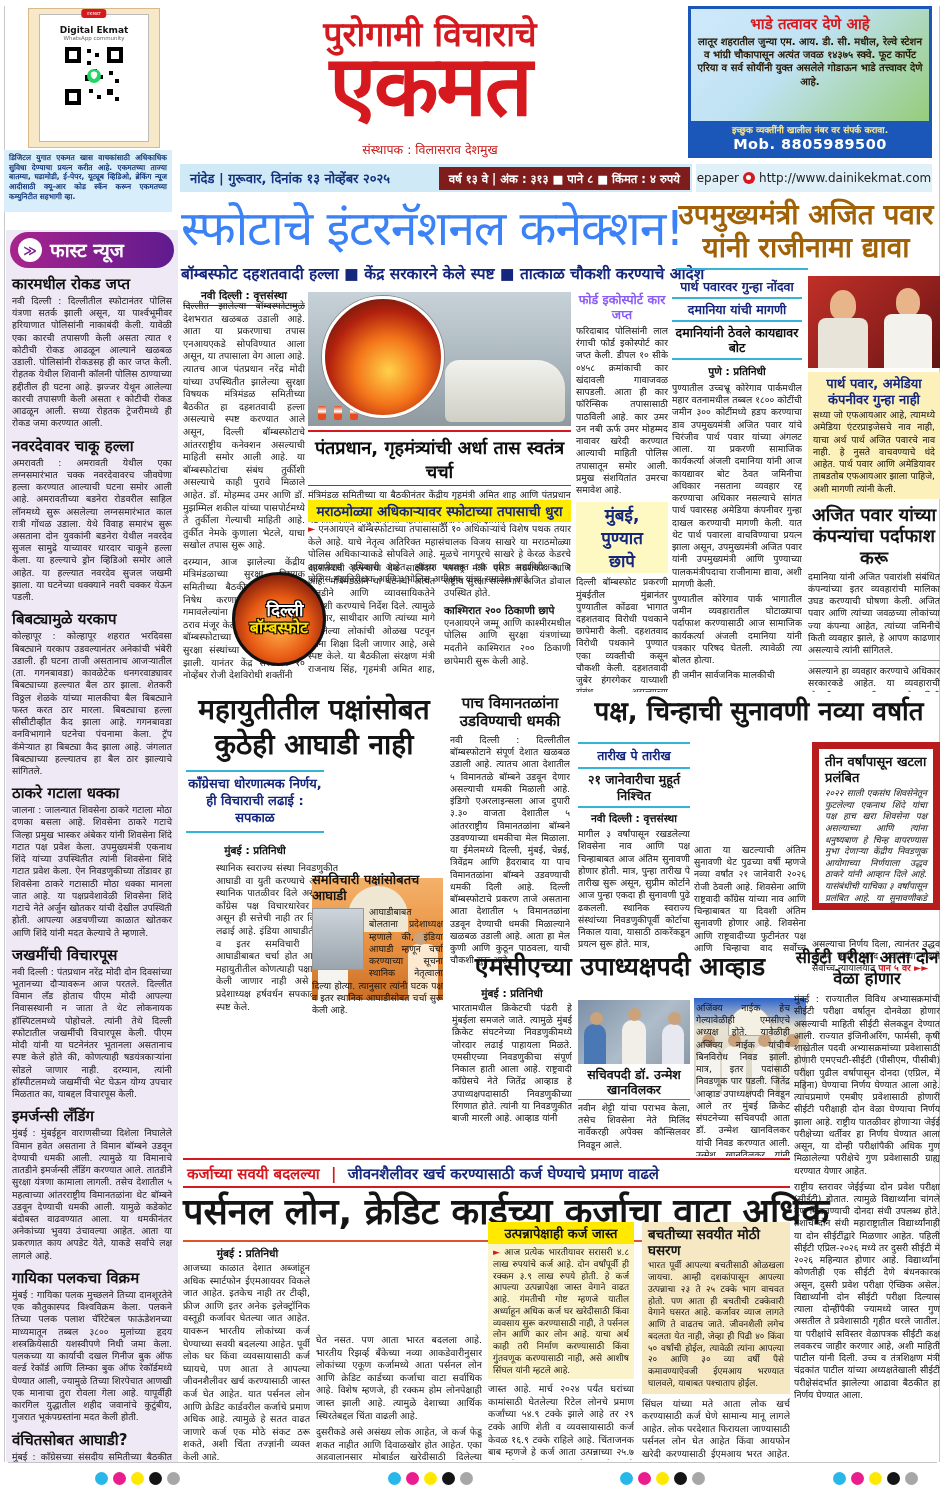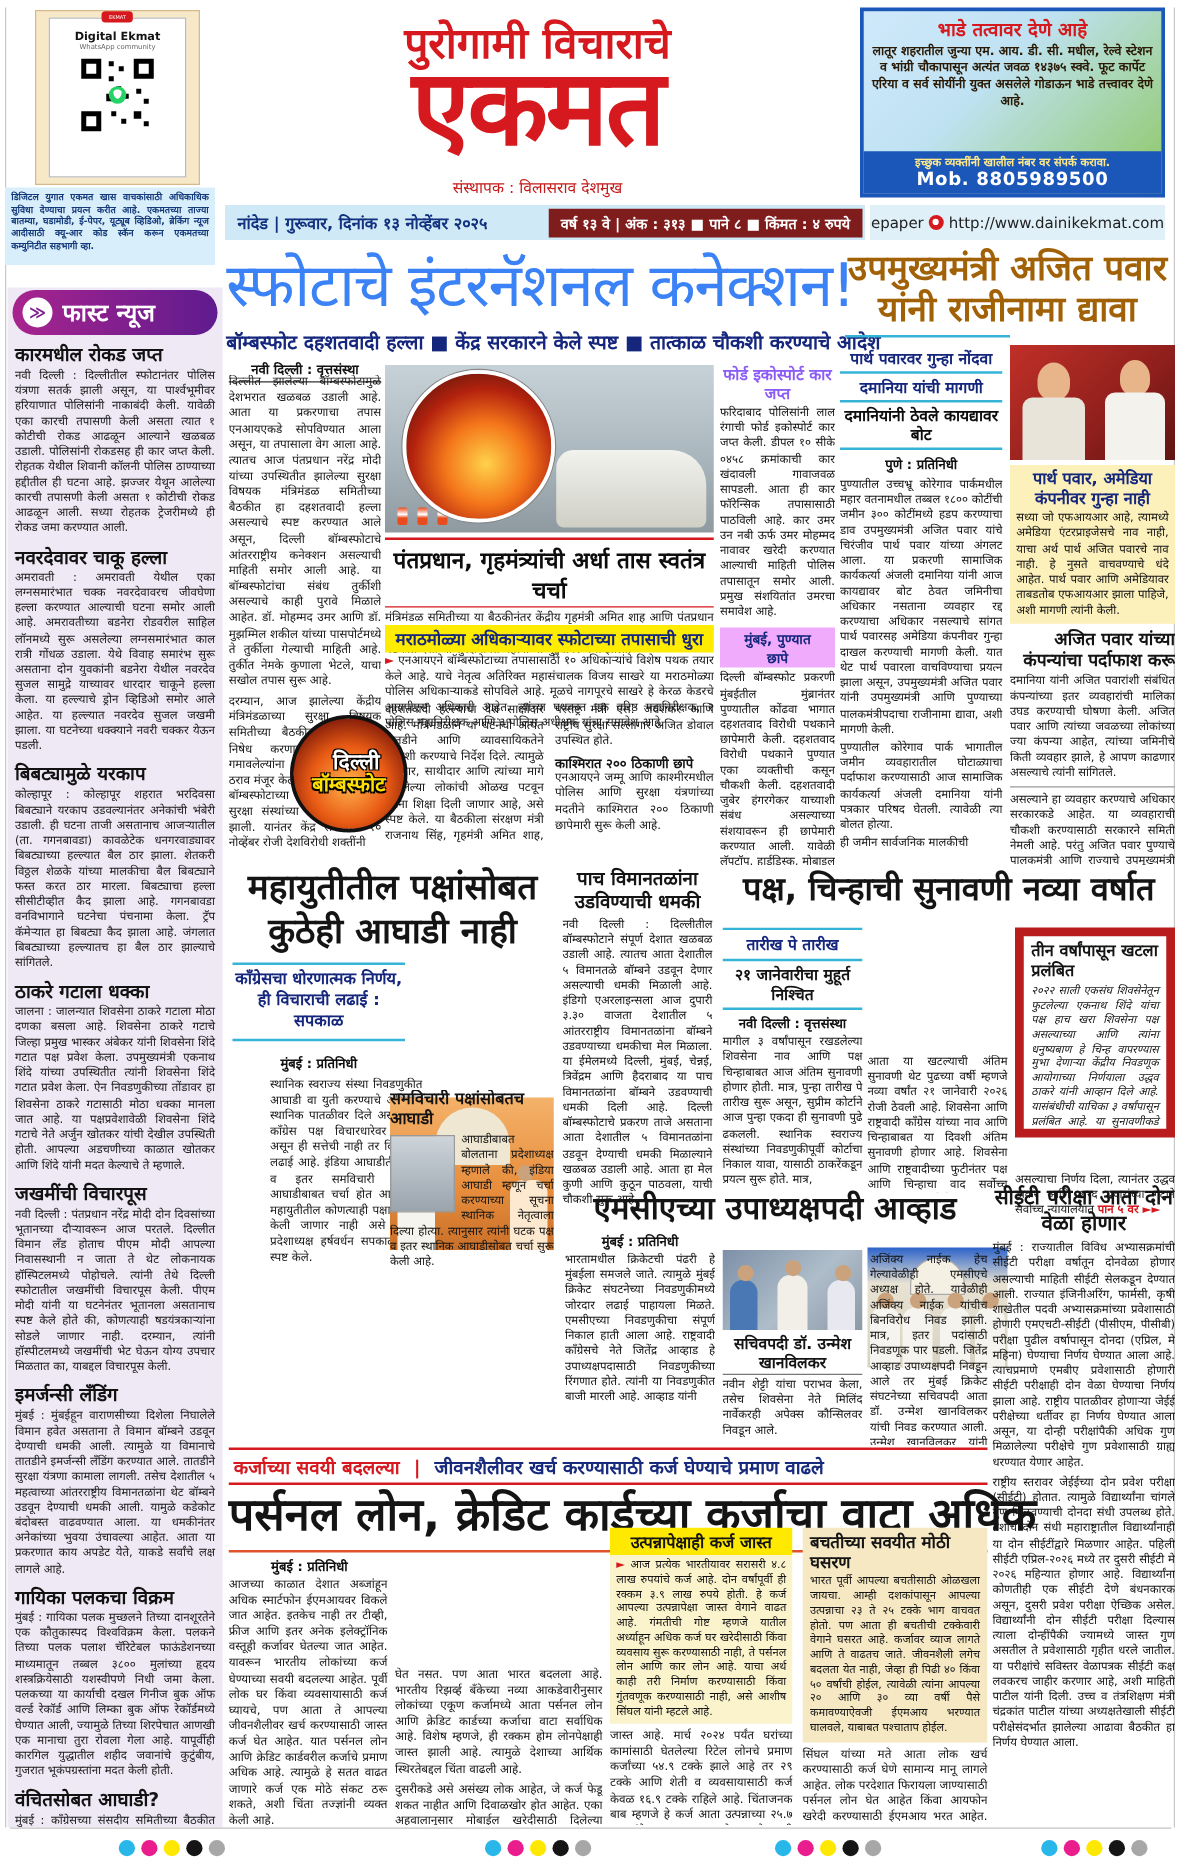--- a/index.html
+++ b/index.html
@@ -64,36 +64,36 @@
   .yel-body { left:308px; top:523px; width:263px; }
   .arrow { color:#d6191e; font-weight:900; }
   .lead-mid { left:308px; top:562px; width:263px; height:130px; column-count:2; column-gap:9px; overflow:hidden; }
   .subsub { font-weight:900; font-size:10.5px; }
   .badge { left:232px; top:572px; width:94px; height:94px; border-radius:50%; border:3px solid #111; background:radial-gradient(circle at 50% 60%,#ffb14a 0%,#e85a14 45%,#7e1a0a 80%,#2c0d06 100%); z-index:3; display:flex; flex-direction:column; align-items:center; justify-content:center; }
   .badge span { font-weight:900; line-height:1.05; text-shadow:-1px -1px 0 #000,1px -1px 0 #000,-1px 1px 0 #000,1px 1px 0 #000; }
   .badge-l1 { color:#fff; font-size:17px;margin-left:12px; }
   .badge-l2 { color:#ffe000; font-size:16px; }
   .ford { left:576px; top:292px; width:92px; height:400px; overflow:hidden; }
   .ford-h { font-size:12.5px; font-weight:900; color:#8b5cf6; text-align:center; line-height:1.2; margin-bottom:3px; }
-  .raids-h { background:#f0abfc; font-size:11px; font-weight:900; color:#15267d; text-align:center; margin:6px 0 3px; padding:1px 12px; }
+  .raids-h { background:#fef9c3; font-size:17px; font-weight:900; color:#15267d; text-align:center; margin:6px 0 3px; padding:1px 12px; }
   .b93 { font-size:9.2px; text-align:justify; line-height:1.33; }
 
   
   .ajit-hl { left:672px; top:198px; width:268px; font-size:28px; font-weight:900; text-align:center; line-height:1.18; color:#a16207; }
   .ajit-rule { left:676px; top:268px; width:132px; }
   .dam { left:672px; top:276px; width:130px; height:416px; overflow:hidden; }
   .dam h4 { font-size:12.5px; font-weight:900; color:#15267d; text-align:center; line-height:1.2; padding:3px 0; }
   .dam h5 { font-size:12.5px; font-weight:900; color:#0d0d0d; text-align:center; line-height:1.2; padding:3px 0; }
   .ajit-right { left:808px; top:276px; width:132px; height:416px; overflow:hidden; }
   .ajit-photo { width:132px; height:92px; background:linear-gradient(135deg,#c03028,#8f1f1c 60%,#5e1512); position:relative; }
   .head-sh { position:absolute; border-radius:50% 50% 40% 40%; background:#e8b489; }
   .body-sh { position:absolute; border-radius:8px 8px 0 0; background:#f4f2ec; }
   .ylbox { background:#fcf0bb; padding:4px 5px; margin-top:4px; }
   .ylbox-h { font-size:13px; font-weight:900; color:#15267d; text-align:center; line-height:1.2; }
-  .sec-h { font-size:14px; font-weight:900; text-align:right; line-height:1.2; margin:5px 0 2px; }
+  .sec-h { font-size:18px; font-weight:900; text-align:center; line-height:1.2; margin:5px 0 2px; }
   .mini-rule { border-top:1px solid #999; margin:4px 0; }
 
   
   .mah-hl { left:183px; top:692px; width:262px; font-size:28px; font-weight:900; text-align:center; line-height:1.25; }
   .mah-sub { left:186px; top:770px; width:138px; border-top:2px solid #35b4d8; border-bottom:2px solid #35b4d8; padding:4px 2px; font-size:13px; font-weight:900; color:#15267d; text-align:center; line-height:1.3; }
   .mah-by { left:186px; top:843px; width:138px; }
   .mah-c1 { left:168px; top:862px; width:122px; height:294px; overflow:hidden;margin-left:48px; }
   .mah-photo { left:312px; top:744px; width:131px; height:122px; background:linear-gradient(180deg,#f4b26a,#e78d3c 60%,#c96f28); }
   .court { position:absolute; left:36px; top:8px; width:60px; height:46px; background:#efe7d2; border-radius:30px 30px 0 0; }
   .mah-inset { left:312px; top:872px; width:131px; height:284px; overflow:hidden; }

